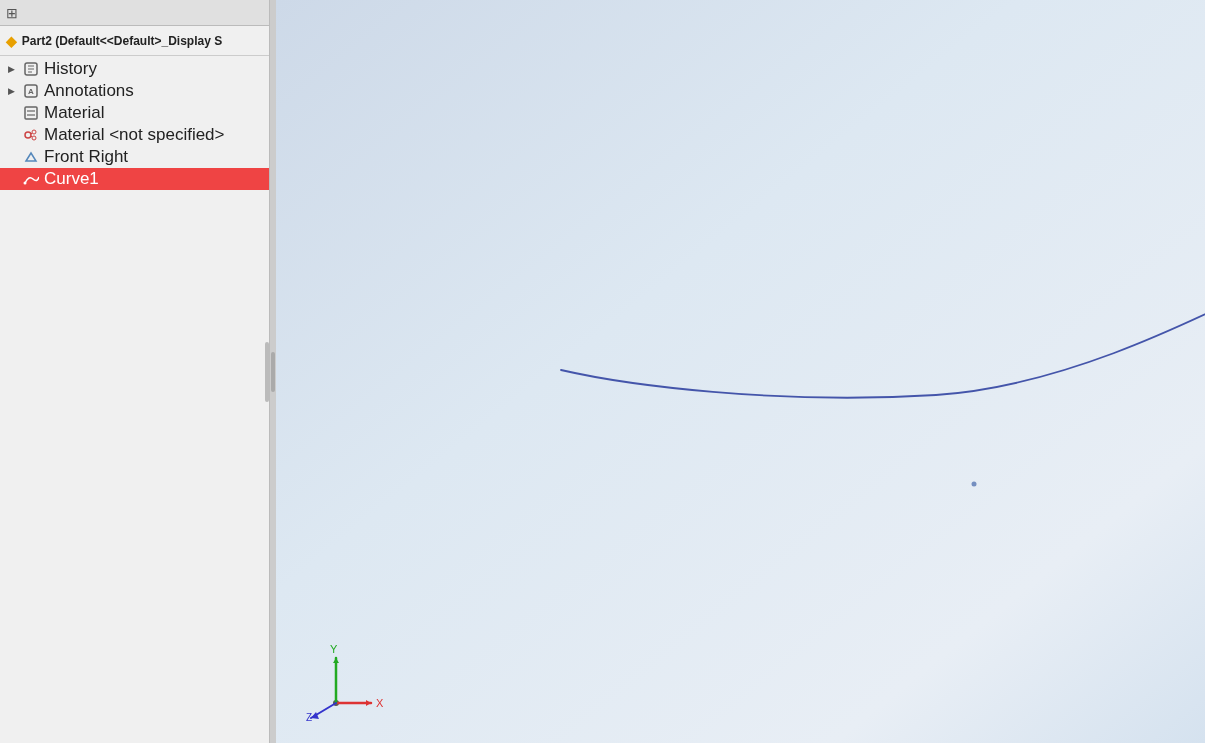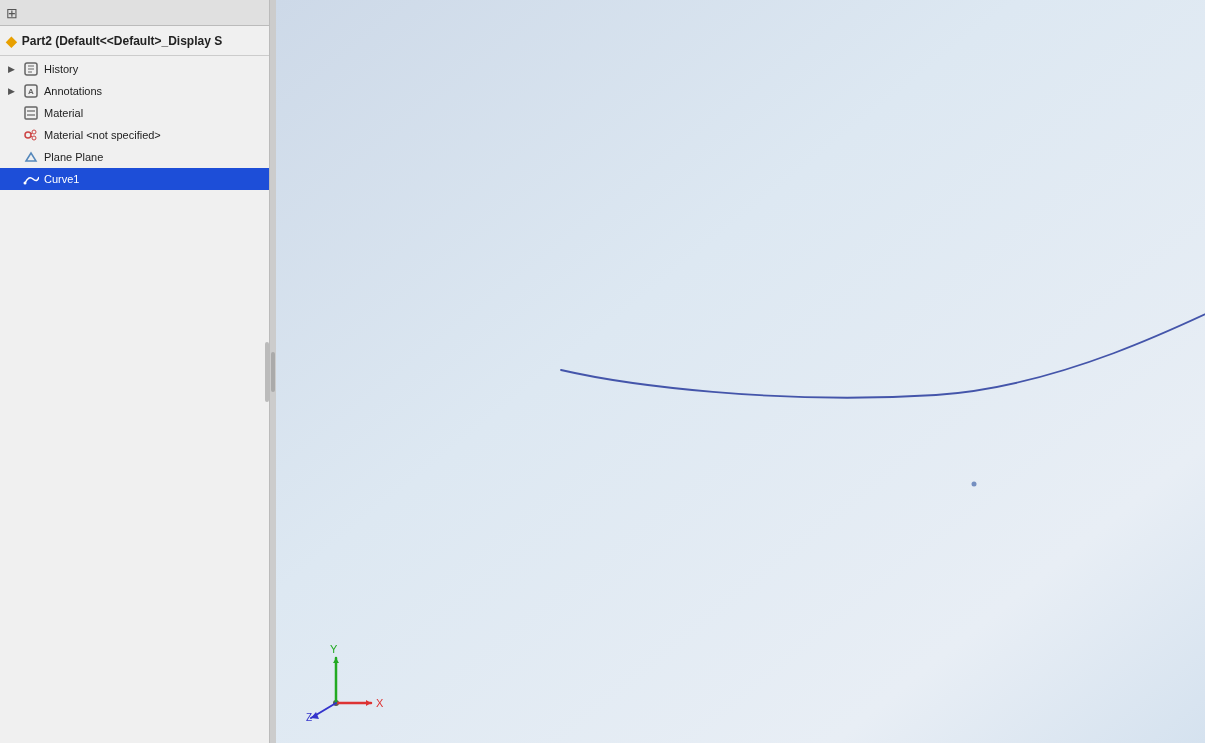--- a/index.html
+++ b/index.html
@@ -51,21 +51,21 @@
       align-items: center;
       height: 22px;
       padding-left: 8px;
       cursor: pointer;
       white-space: nowrap;
       color: #222;
       font-size: 13px;
     }
 
     .tree-item.selected {
-      background: #1d4ed8;
+      background: #ef4444;
       color: white;
     }
 
     .tree-item .expand-arrow {
       width: 12px;
       font-size: 9px;
       color: #555;
       margin-right: 2px;
     }
 
@@ -74,21 +74,21 @@
       height: 18px;
       margin-right: 4px;
       display: flex;
       align-items: center;
       justify-content: center;
       font-size: 11px;
       flex-shrink: 0;
     }
 
     .tree-item .label {
-      font-size: 11px;
+      font-size: 17px;
     }
 
     .tree-item.selected .label { color: white; }
     .tree-item.selected .icon { color: white; }
     .tree-item.selected .expand-arrow { color: white; }
 
     
     #divider {
       width: 6px;
       background: #ccc;
@@ -198,21 +198,21 @@
       <span class="label">Material &lt;not specified&gt;</span>
     </div>
 
     <div class="tree-item">
       <span class="expand-arrow"></span>
       <span class="icon">
         <svg width="16" height="16" viewBox="0 0 16 16">
             <polygon points="3,12 8,4 13,12" fill="none" stroke="#5588bb" stroke-width="1.5"></polygon>
           </svg>
       </span>
-      <span class="label">Plane Plane</span>
+      <span class="label">Front Right</span>
     </div>
 
 
 
 
     <div class="tree-item selected">
       <span class="expand-arrow"></span>
       <span class="icon">
         <svg width="16" height="16" viewBox="0 0 16 16">
             <path d="M2,12 Q6,4 10,8 Q14,12 16,6" fill="none" stroke="white" stroke-width="1.5"></path>

